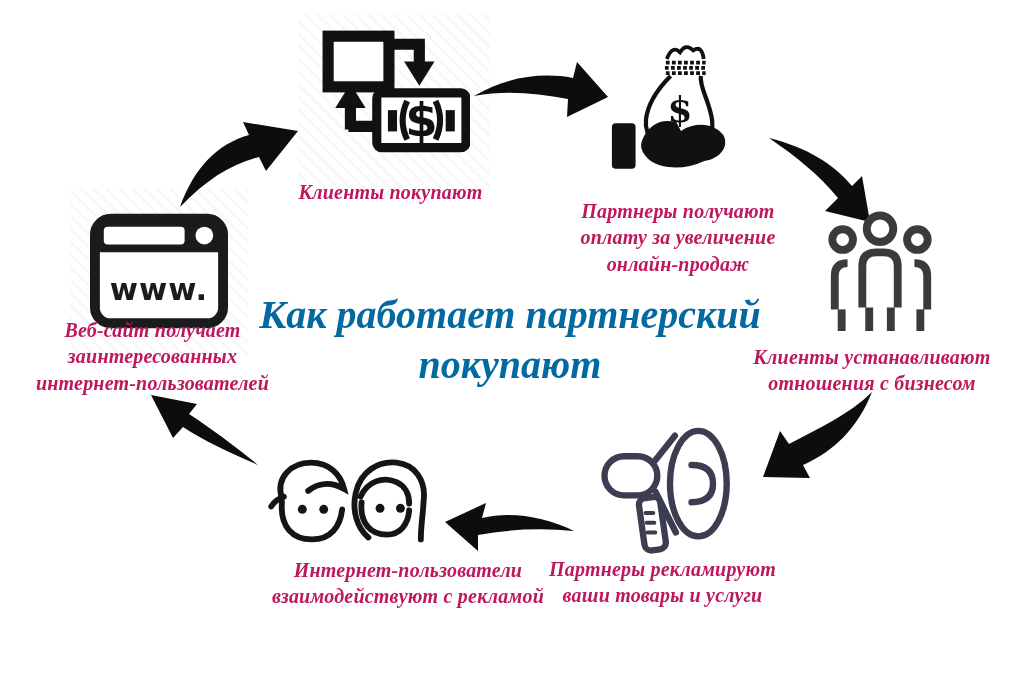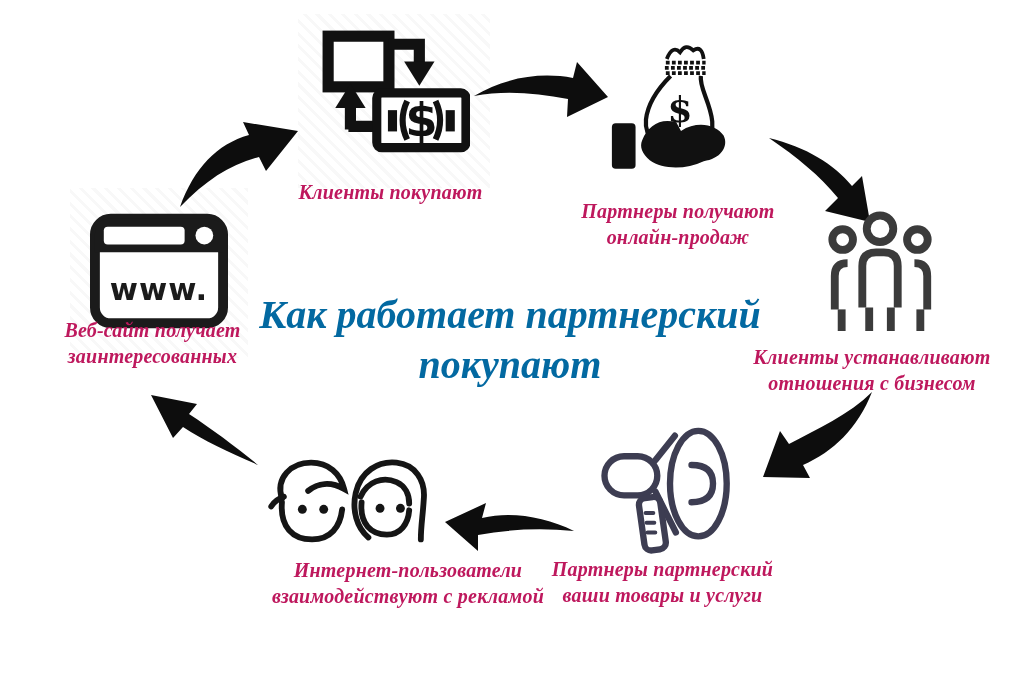--- a/index.html
+++ b/index.html
@@ -86,20 +86,21 @@
       <path d="M64,38 C52,50 40,66 38,84 C36,104 52,116 74,116 C96,116 110,104 108,86 C106,66 94,50 96,38" fill="#fff" stroke="#111" stroke-width="4.5"></path>
       <path d="M60,20 Q66,5 74,13 Q80,3 88,11 Q97,5 99,20" fill="none" stroke="#111" stroke-width="4"></path>
       <path d="M59,24 h42 M58,29.5 h44 M59,35 h42" fill="none" stroke="#111" stroke-width="4" stroke-dasharray="4 2.4"></path>
       <text x="74" y="87" text-anchor="middle" font-family="DejaVu Serif, serif" font-weight="bold" font-size="38" fill="#111">$</text>
       <rect x="2" y="88" width="25" height="48" rx="4" fill="#111"></rect>
       <path d="M34,106 C40,90 54,82 70,87 L75,96 C92,85 112,89 120,101 C126,113 116,126 99,128 C80,137 56,137 42,127 C34,120 31,113 34,106 Z" fill="#111"></path>
     </svg>
   </div>
   <div class="abs caption" style="left:558px; top:198px; width:240px;">
     <div>Партнеры получают</div>
+    <div>оплату за увеличение</div>
     <div>онлайн-продаж</div>
   </div>
 
   <div class="iconbox" style="left:822px; top:206px; width:118px; height:134px;">
     <svg viewBox="0 0 120 130" fill="none" stroke="#3b3b3b" stroke-width="8" stroke-linejoin="round">
       <circle cx="59" cy="20" r="13.5"></circle>
       <circle cx="21" cy="31" r="10.5"></circle>
       <circle cx="97" cy="31" r="10.5"></circle>
       <path d="M41,100 V58 Q41,44 55,44 H63 Q77,44 77,58 V100"></path>
       <path d="M48,100 V124 M70,100 V124"></path>
@@ -118,21 +119,21 @@
     <svg viewBox="0 0 150 135" fill="none" stroke="#3d3d52" stroke-width="6.5" stroke-linecap="round" stroke-linejoin="round">
       <rect x="8" y="34" width="54" height="40" rx="20"></rect>
       <path d="M60,38 L80,13 M60,70 L81,112"></path>
       <ellipse cx="104" cy="62" rx="29" ry="54"></ellipse>
       <path d="M97,43 q22,0 22,19 q0,19 -22,19"></path>
       <rect x="46" y="76" width="22" height="54" rx="7" transform="rotate(-8 57 103)"></rect>
       <path d="M50,92 h8 M51,102 h8 M52,112 h8" stroke-width="4"></path>
     </svg>
   </div>
   <div class="abs caption" style="left:535px; top:556px; width:255px;">
-    <div>Партнеры партнерский</div>
+    <div>Партнеры рекламируют</div>
     <div>ваши товары и услуги</div>
   </div>
 
   <div class="iconbox" style="left:260px; top:452px; width:175px; height:102px;">
     <svg viewBox="0 0 175 105" fill="none" stroke="#151515" stroke-width="6" stroke-linecap="round">
       <path d="M20,48 C13,26 30,11 50,11 C68,11 80,22 84,38 C70,30 57,32 47,40"></path>
       <path d="M22,46 q-9,3 -13,10"></path>
       <path d="M20,52 C18,77 31,90 51,90 C70,90 80,77 82,59"></path>
       <circle cx="41" cy="59" r="4.6" fill="#151515" stroke="none"></circle>
       <circle cx="63" cy="59" r="4.6" fill="#151515" stroke="none"></circle>
@@ -153,15 +154,16 @@
       <rect x="5" y="5" width="130" height="106" rx="16" fill="#fff" stroke="#1b1b1b" stroke-width="10"></rect>
       <path d="M21,5 H119 Q135,5 135,21 V39 H5 V21 Q5,5 21,5 Z" fill="#1b1b1b"></path>
       <rect x="14" y="13" width="82" height="18" rx="4" fill="#fff"></rect>
       <circle cx="116" cy="22" r="9" fill="#fff"></circle>
       <text x="70" y="87" text-anchor="middle" font-family="DejaVu Sans, sans-serif" font-weight="bold" font-size="31" letter-spacing="1" fill="#1b1b1b">www.</text>
     </svg>
   </div>
   <div class="abs caption" style="left:25px; top:317px; width:255px;">
     <div>Веб-сайт получает</div>
     <div>заинтересованных</div>
+    <div>интернет-пользователей</div>
   </div>
 
 </div>
 
 </body></html>

